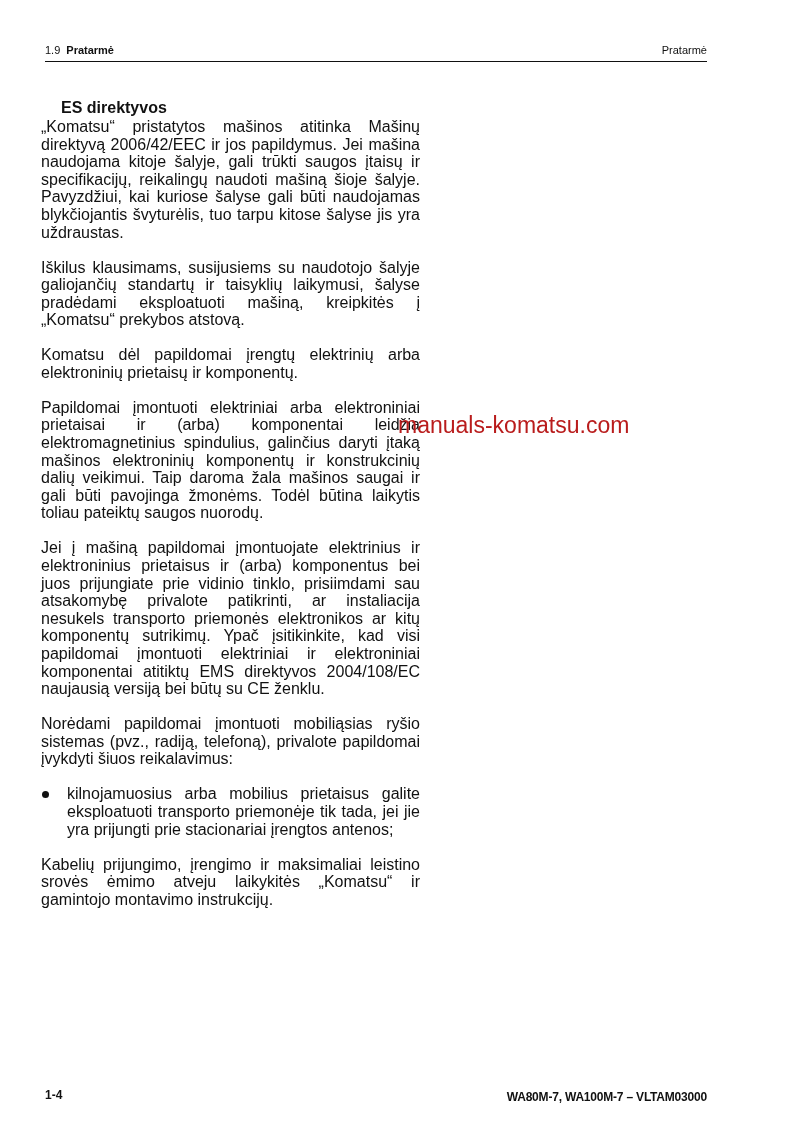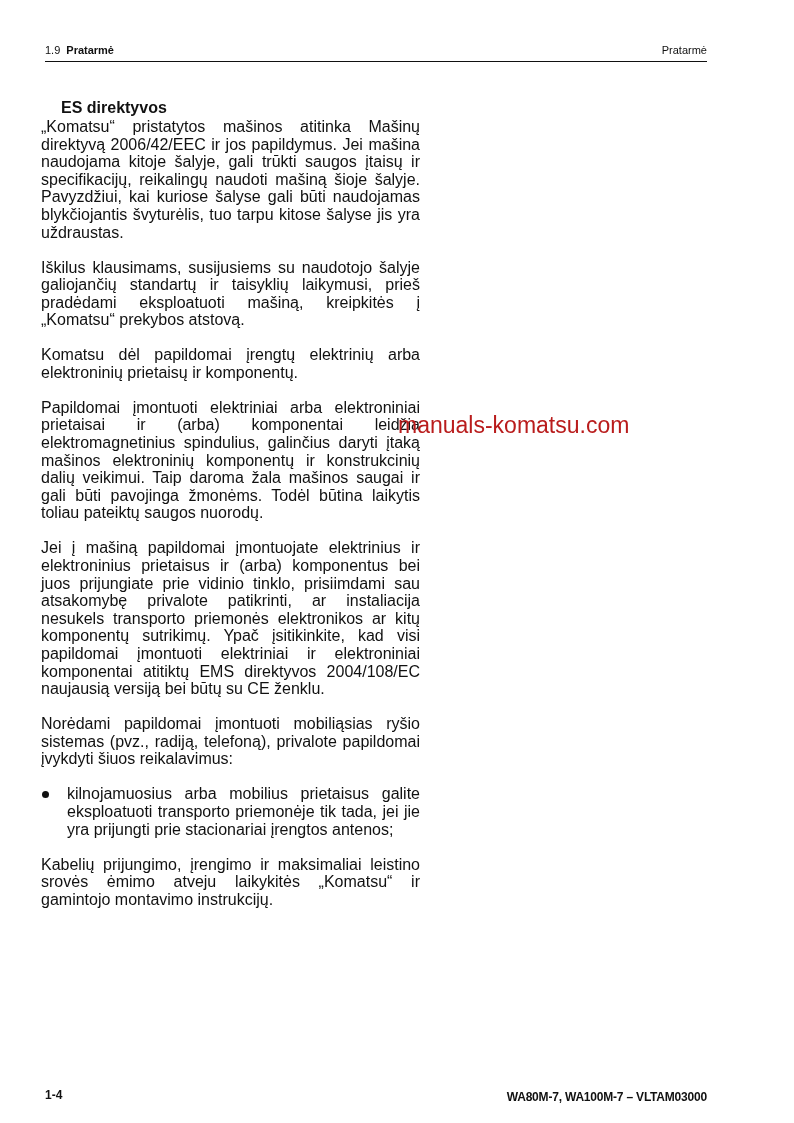--- a/index.html
+++ b/index.html
@@ -44,21 +44,21 @@
     <span class="num">1.9</span><span class="sec">Pratarmė</span>
   </div>
   <div class="right">Pratarmė</div>
 </div>
 <div class="rule"></div>
 
 <h1 class="title">ES direktyvos</h1>
 
 <div class="content">
   <p>„Komatsu“ pristatytos mašinos atitinka Mašinų direktyvą 2006/42/EEC ir jos papildymus. Jei mašina naudojama kitoje šalyje, gali trūkti saugos įtaisų ir specifikacijų, reikalingų naudoti mašiną šioje šalyje. Pavyzdžiui, kai kuriose šalyse gali būti naudojamas blykčiojantis švyturėlis, tuo tarpu kitose šalyse jis yra uždraustas.</p>
-  <p>Iškilus klausimams, susijusiems su naudotojo šalyje galiojančių standartų ir taisyklių laikymusi, prieš pradėdami eksploatuoti mašiną, kreipkitės į „Komatsu“ prekybos atstovą.</p>
+  <p>Iškilus klausimams, susijusiems su naudotojo šalyje galiojančių standartų ir taisyklių laikymusi, šalyse pradėdami eksploatuoti mašiną, kreipkitės į „Komatsu“ prekybos atstovą.</p>
   <p>Komatsu dėl papildomai įrengtų elektrinių arba elektroninių prietaisų ir komponentų.</p>
   <p>Papildomai įmontuoti elektriniai arba elektroniniai prietaisai ir (arba) komponentai leidžia elektromagnetinius spindulius, galinčius daryti įtaką mašinos elektroninių komponentų ir konstrukcinių dalių veikimui. Taip daroma žala mašinos saugai ir gali būti pavojinga žmonėms. Todėl būtina laikytis toliau pateiktų saugos nuorodų.</p>
   <p>Jei į mašiną papildomai įmontuojate elektrinius ir elektroninius prietaisus ir (arba) komponentus bei juos prijungiate prie vidinio tinklo, prisiimdami sau atsakomybę privalote patikrinti, ar instaliacija nesukels transporto priemonės elektronikos ar kitų komponentų sutrikimų. Ypač įsitikinkite, kad visi papildomai įmontuoti elektriniai ir elektroniniai komponentai atitiktų EMS direktyvos 2004/108/EC naujausią versiją bei būtų su CE ženklu.</p>
   <p>Norėdami papildomai įmontuoti mobiliąsias ryšio sistemas (pvz., radiją, telefoną), privalote papildomai įvykdyti šiuos reikalavimus:</p>
   <ul>
     <li><span class="bullet"></span><span>kilnojamuosius arba mobilius prietaisus galite eksploatuoti transporto priemonėje tik tada, jei jie yra prijungti prie stacionariai įrengtos antenos;</span></li>
   </ul>
   <p>Kabelių prijungimo, įrengimo ir maksimaliai leistino srovės ėmimo atveju laikykitės „Komatsu“ ir gamintojo montavimo instrukcijų.</p>
 </div>
 

